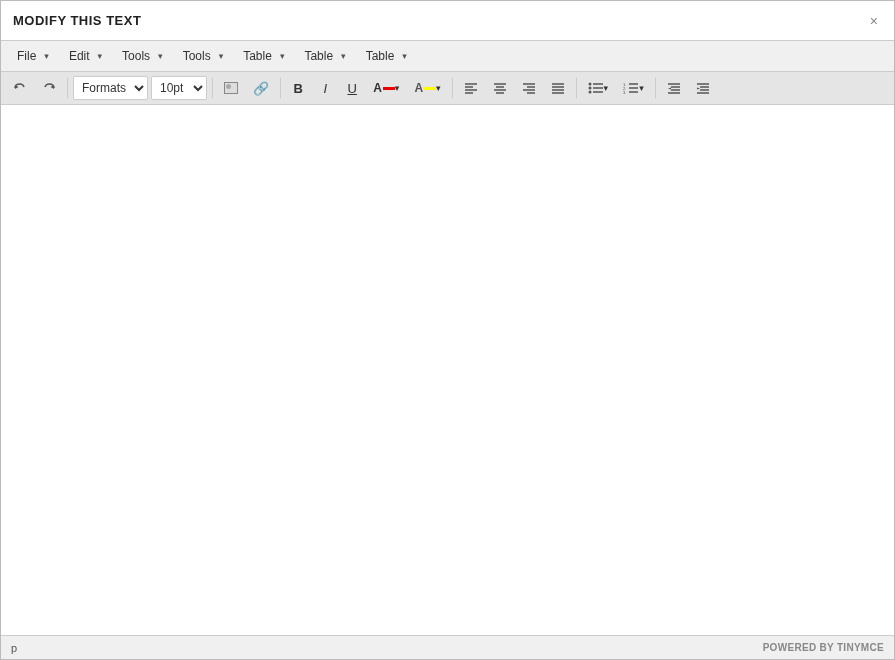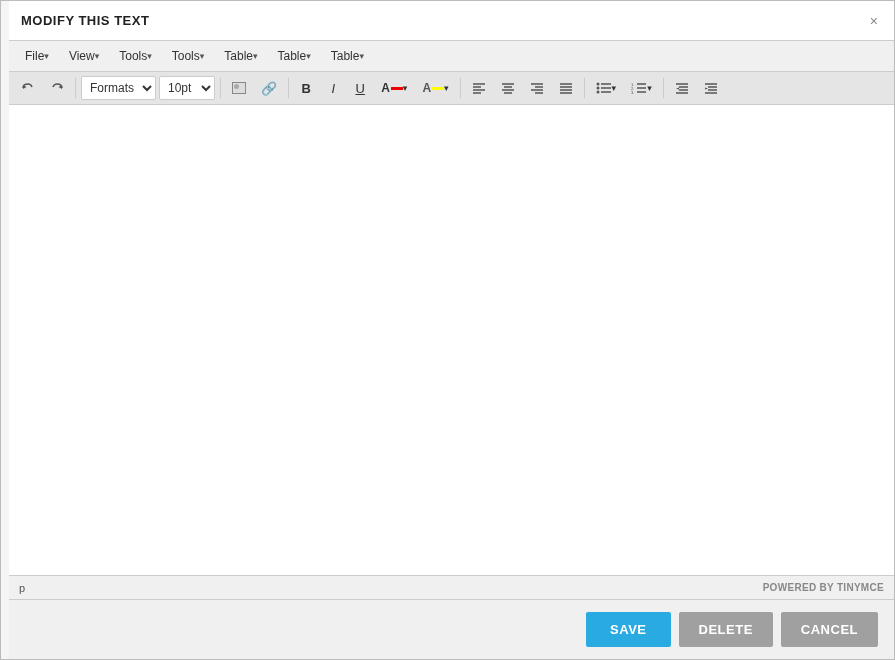--- a/index.html
+++ b/index.html
@@ -13,21 +13,20 @@
       min-height: 100vh;
     }
     .dialog {
       background: #f5f5f5;
       border: 1px solid #bbb;
       width: 895px;
       height: 660px;
       display: flex;
       flex-direction: column;
       box-shadow: 2px 2px 8px rgba(0,0,0,0.3);
-      padding-left: 8px;
     }
     .dialog-title-bar {
       background: #fff;
       border-bottom: 1px solid #ccc;
       padding: 8px 12px;
       display: flex;
       align-items: center;
       justify-content: space-between;
       min-height: 40px;
     }
@@ -63,21 +62,21 @@
       align-items: center;
     }
     .menu-item {
       padding: 4px 8px;
       cursor: pointer;
       font-size: 12px;
       color: #333;
       border-radius: 2px;
       display: flex;
       align-items: center;
-      gap: 0;
+      gap: 8px;
       user-select: none;
       justify-content: center;
     }
     .menu-item .arrow {
       font-size: 9px;
       color: #555;
     }
     
     .toolbar {
       background: #e5e5e5;
@@ -233,21 +232,21 @@
   </div>
 
   <div class="editor-container">
 
     <div class="menu-bar">
       <div class="menu-item">
         <span>File</span>
         <span class="arrow">▾</span>
       </div>
       <div class="menu-item">
-        <span>View</span>
+        <span>Edit</span>
         <span class="arrow">▾</span>
       </div>
       <div class="menu-item">
         <span>Tools</span>
         <span class="arrow">▾</span>
       </div>
       <div class="menu-item">
         <span>Tools</span>
         <span class="arrow">▾</span>
       </div>
@@ -410,19 +409,14 @@
 
     <div class="editor-area" contenteditable="true" style=""></div>
 
     <div class="status-bar">
       <span>p</span>
       <span class="powered-by"><span>POWERED BY </span><span style="font-weight:bold;">TINYMCE</span></span>
     </div>
 
   </div>
 
-  <div class="dialog-footer">
-    <button class="btn-save">SAVE</button>
-    <button class="btn-delete">DELETE</button>
-    <button class="btn-cancel">CANCEL</button>
-  </div>
 
 </div>
 
 </body></html>

